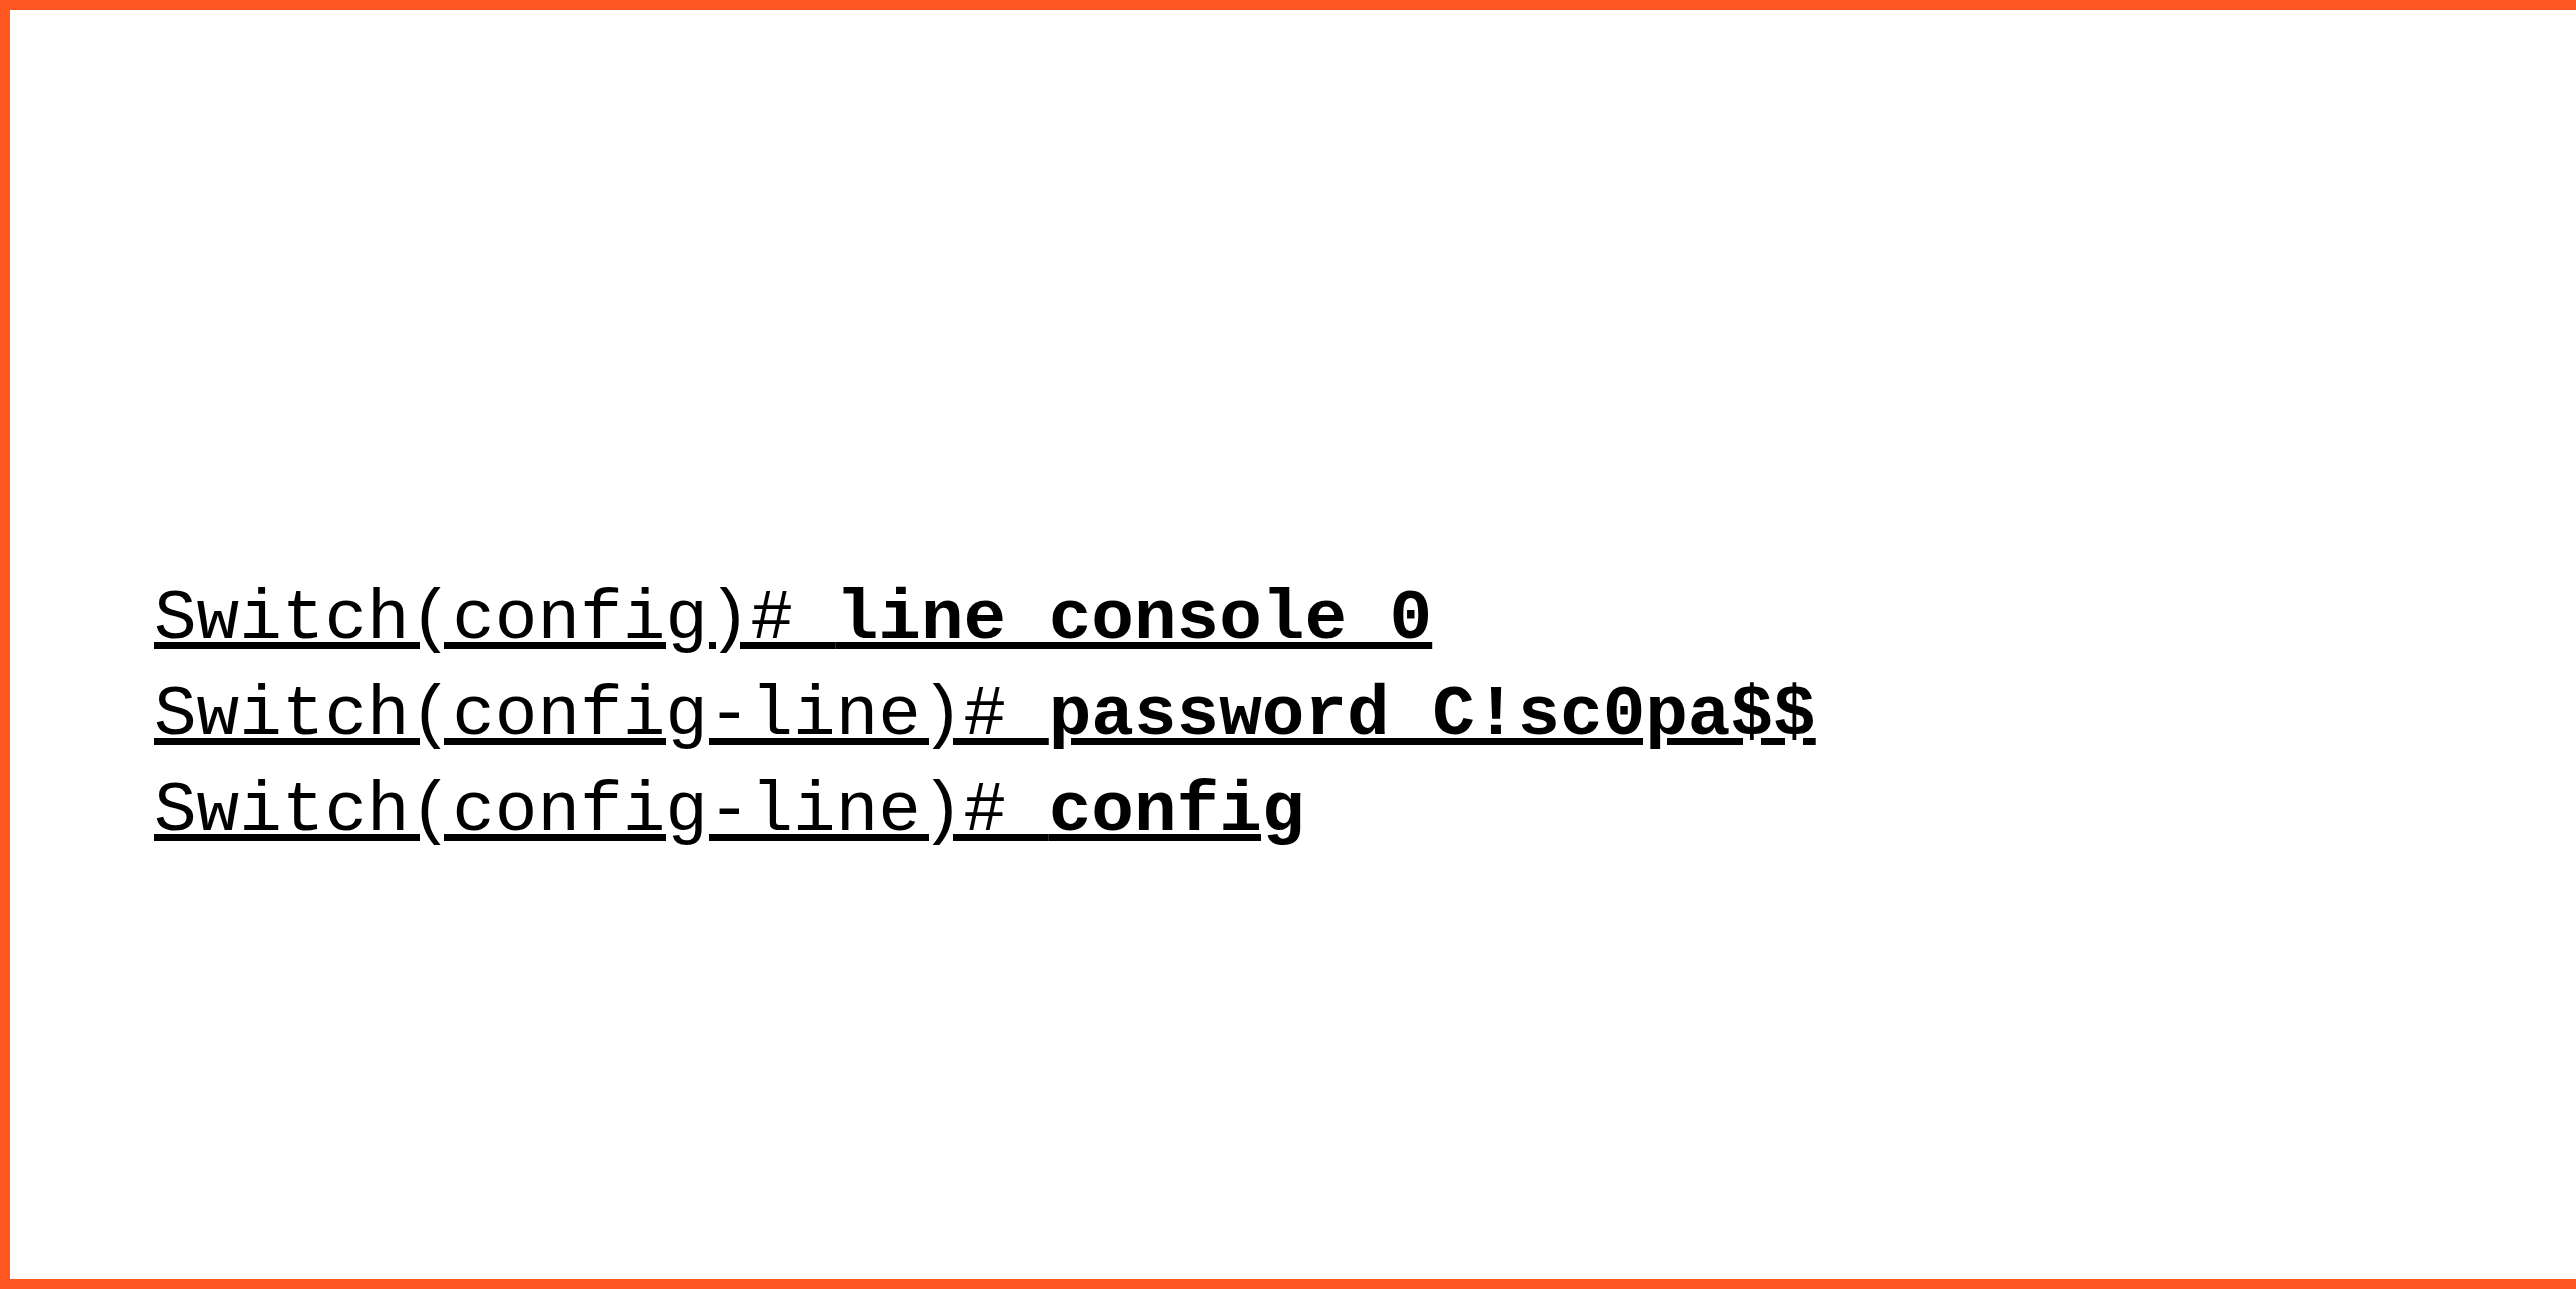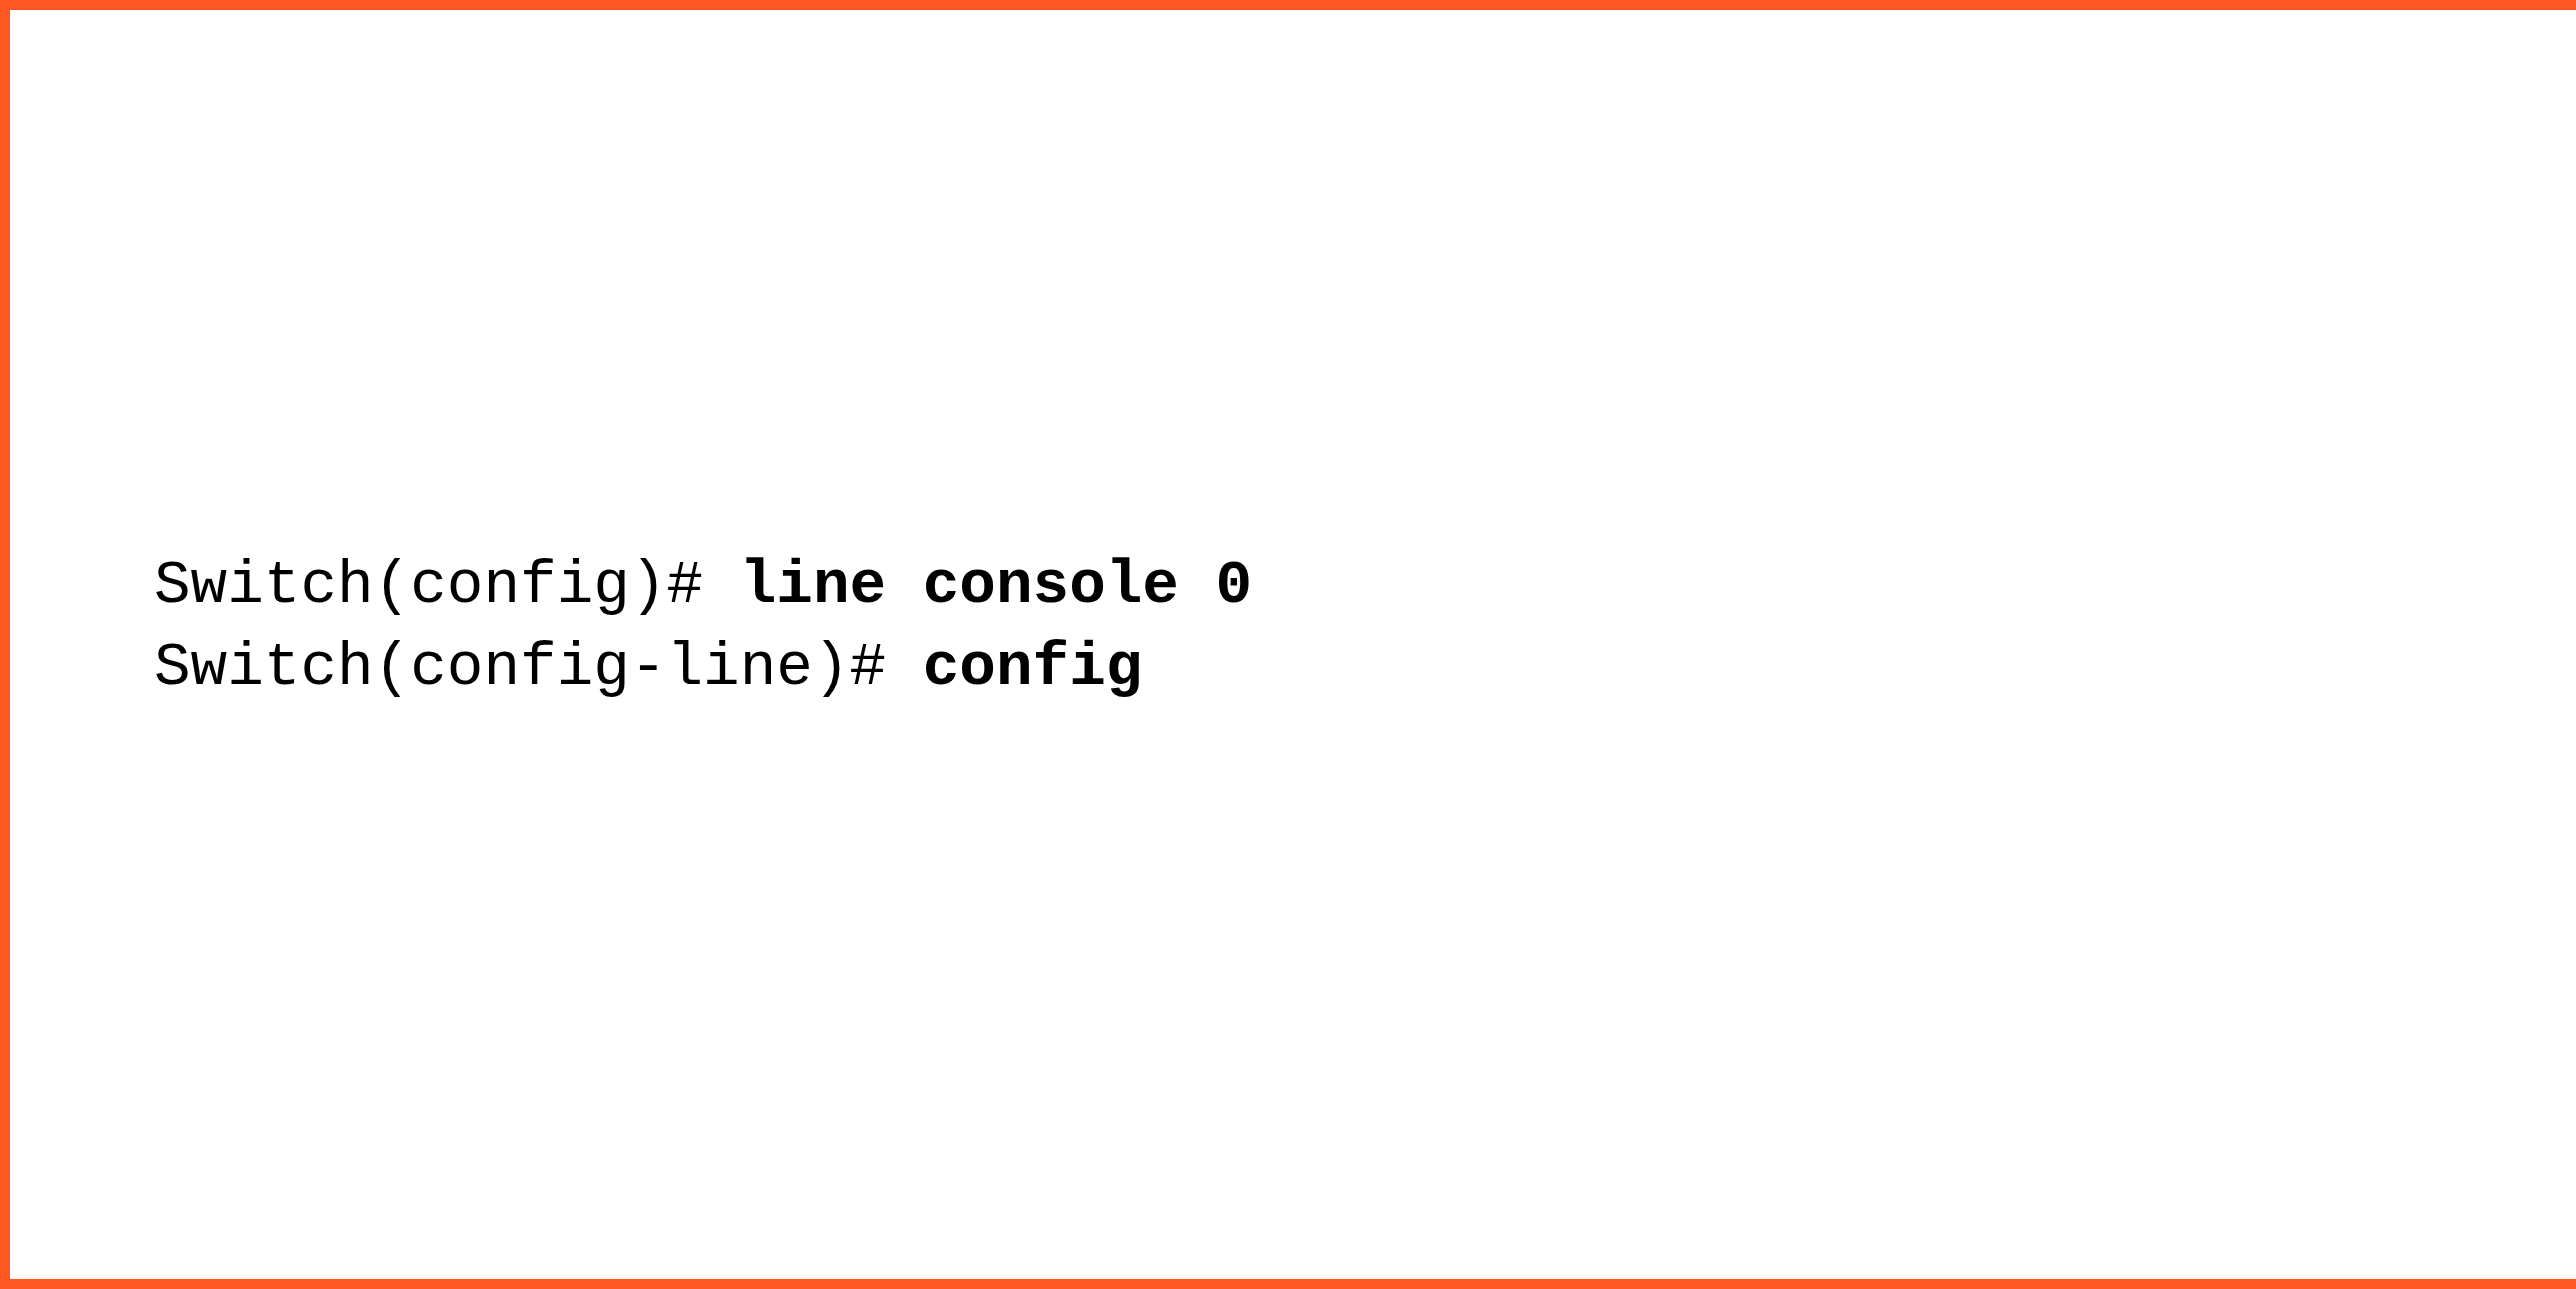--- a/index.html
+++ b/index.html
@@ -18,40 +18,42 @@
     }
     .frame {
       border: 10.3px solid #ff5722;
       width: 100%;
       height: 100%;
       position: relative;
       background: #ffffff;
     }
     .terminal {
       position: absolute;
-      top: 535px;
+      top: 562px;
       left: 144px;
       font-family: "Courier New", Courier, monospace;
-      font-size: 61px;
+      font-size: 71px;
       line-height: 1.35;
       color: #000000;
+      text-decoration: underline;
     }
     .terminal-line {
       white-space: pre;
     }
     .prompt {
       font-weight: normal;
     }
     .command {
       font-weight: bold;
     }
   </style>
 </head>
 <body>
 
 <div class="frame">
 
   <div class="terminal">
     <div class="terminal-line"><span class="prompt">Switch(config)# </span><span class="command">line console 0</span></div>
+    <div class="terminal-line"><span class="prompt">Switch(config-line)# </span><span class="command">password C!sc0pa$$</span></div>
     <div class="terminal-line"><span class="prompt">Switch(config-line)# </span><span class="command">config</span></div>
   </div>
 </div>
 
 
 </body></html>

